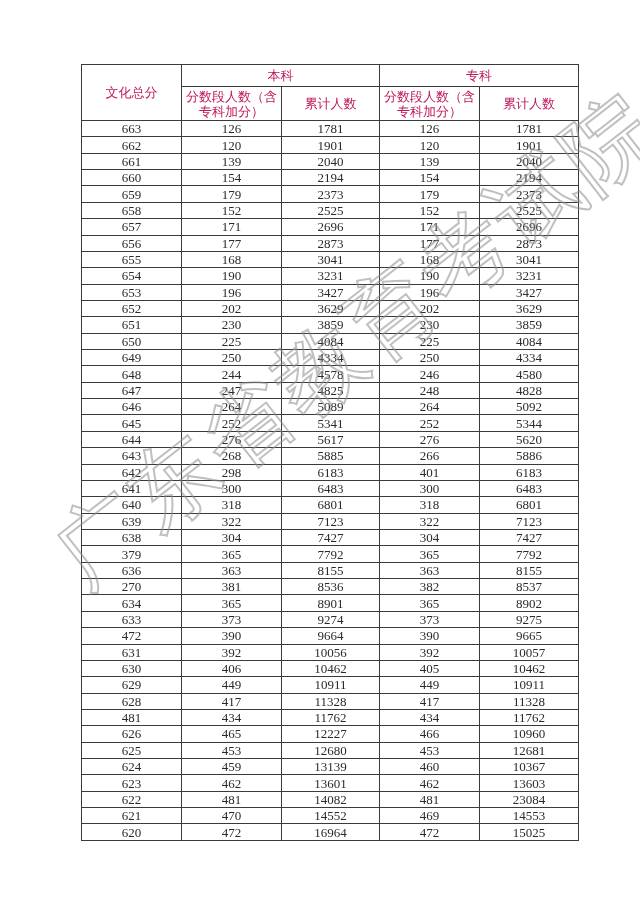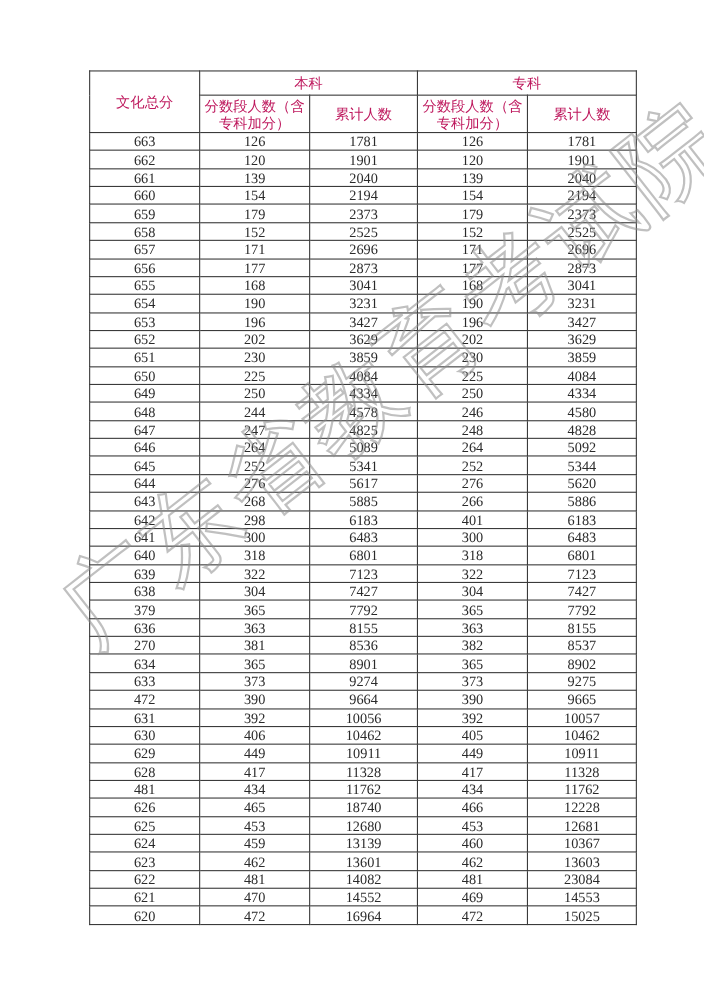--- a/index.html
+++ b/index.html
@@ -318,23 +318,23 @@
         <tr class="data">
           <td>481</td>
           <td>434</td>
           <td>11762</td>
           <td>434</td>
           <td>11762</td>
         </tr>
         <tr class="data">
           <td>626</td>
           <td>465</td>
-          <td>18740</td>
+          <td>12227</td>
           <td>466</td>
-          <td>12228</td>
+          <td>10960</td>
         </tr>
         <tr class="data">
           <td>625</td>
           <td>453</td>
           <td>12680</td>
           <td>453</td>
           <td>12681</td>
         </tr>
         <tr class="data">
           <td>624</td>

